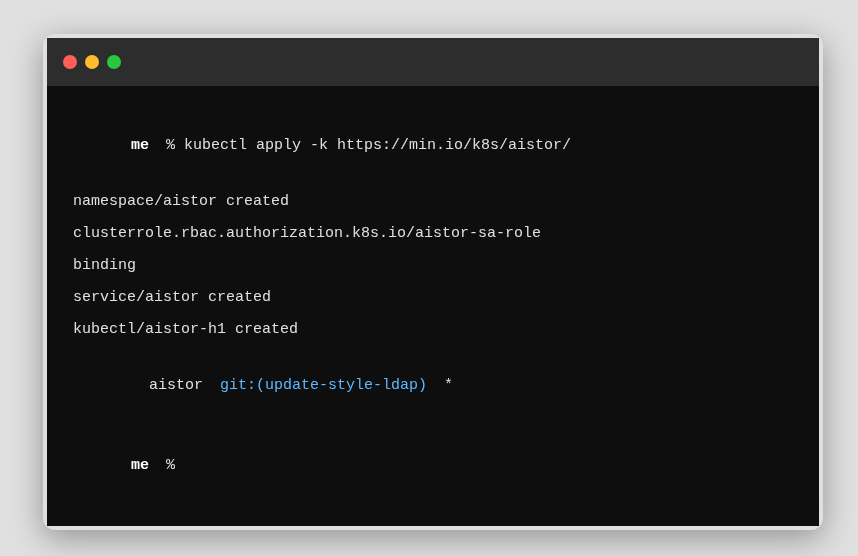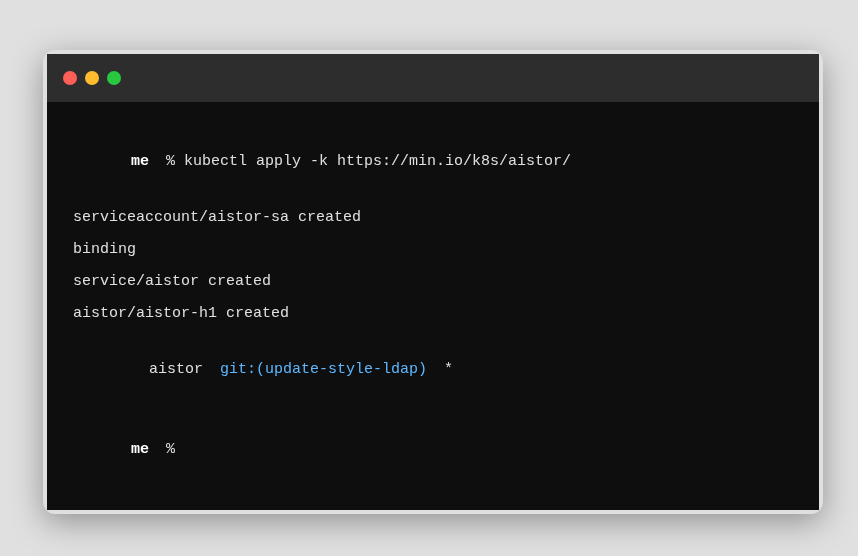--- a/index.html
+++ b/index.html
@@ -89,31 +89,32 @@
     <span class="traffic-light close"></span>
     <span class="traffic-light minimize"></span>
     <span class="traffic-light maximize"></span>
   </div>
   <div class="terminal-body">
 
     <span class="line">
       <span class="bold-white">me</span><span class="normal"> % kubectl apply -k https://min.io/k8s/aistor/</span>
     </span>
 
+    <span class="line normal">namespace/aistor created</span>
 
-    <span class="line normal">serviceaccount/aistor-sa created</span>
 
+    <span class="line normal">clusterrole.rbac.authorization.k8s.io/aistor-sa-role</span>
 
     <span class="line normal">binding</span>
 
 
 
     <span class="line normal">service/aistor created</span>
 
-    <span class="line normal">aistor/aistor-h1 created</span>
+    <span class="line normal">kubectl/aistor-h1 created</span>
 
     <span class="line">
       <span class="normal">  aistor </span><span class="cyan">git:(update-style-ldap)</span><span class="normal"> *</span>
     </span>
 
     <span class="line">
       <span class="bold-white">me</span><span class="normal"> %</span>
     </span>
   </div>
 </div>

